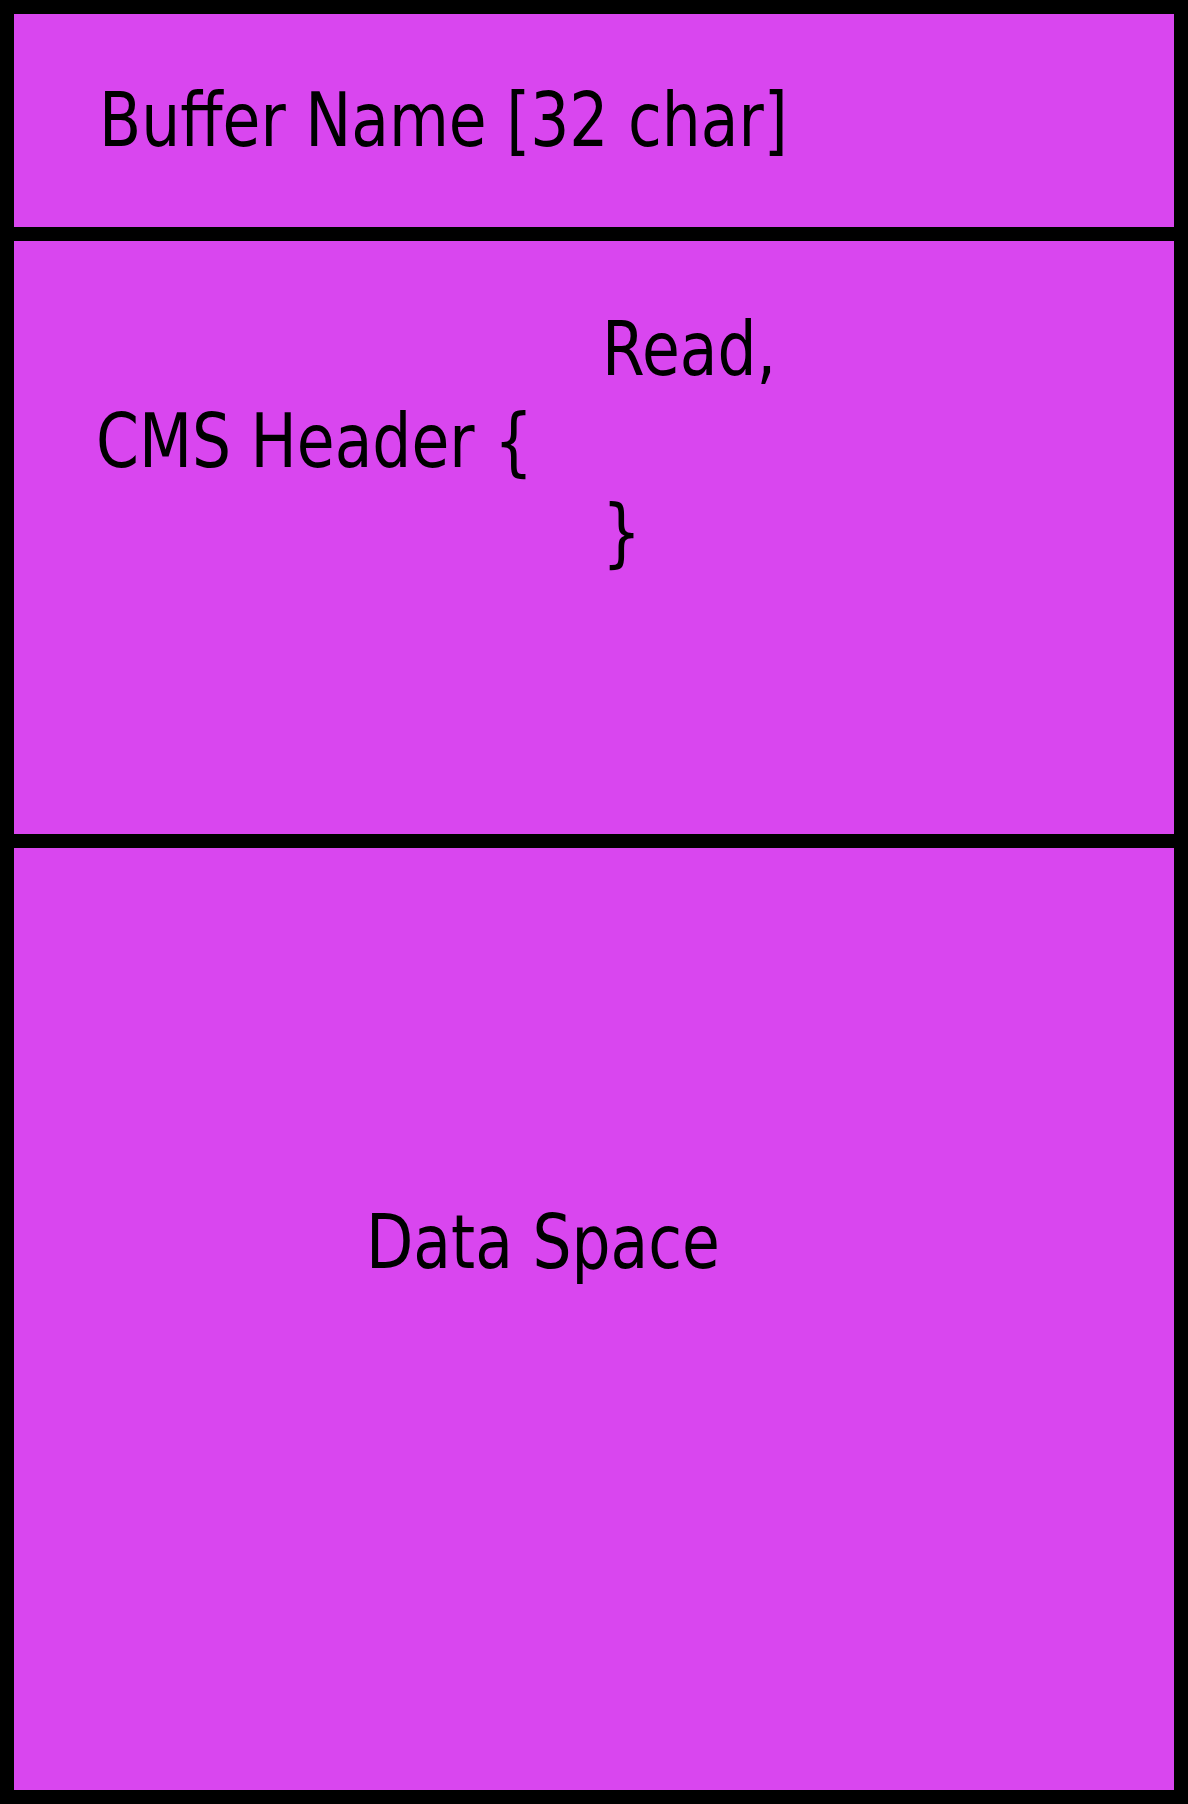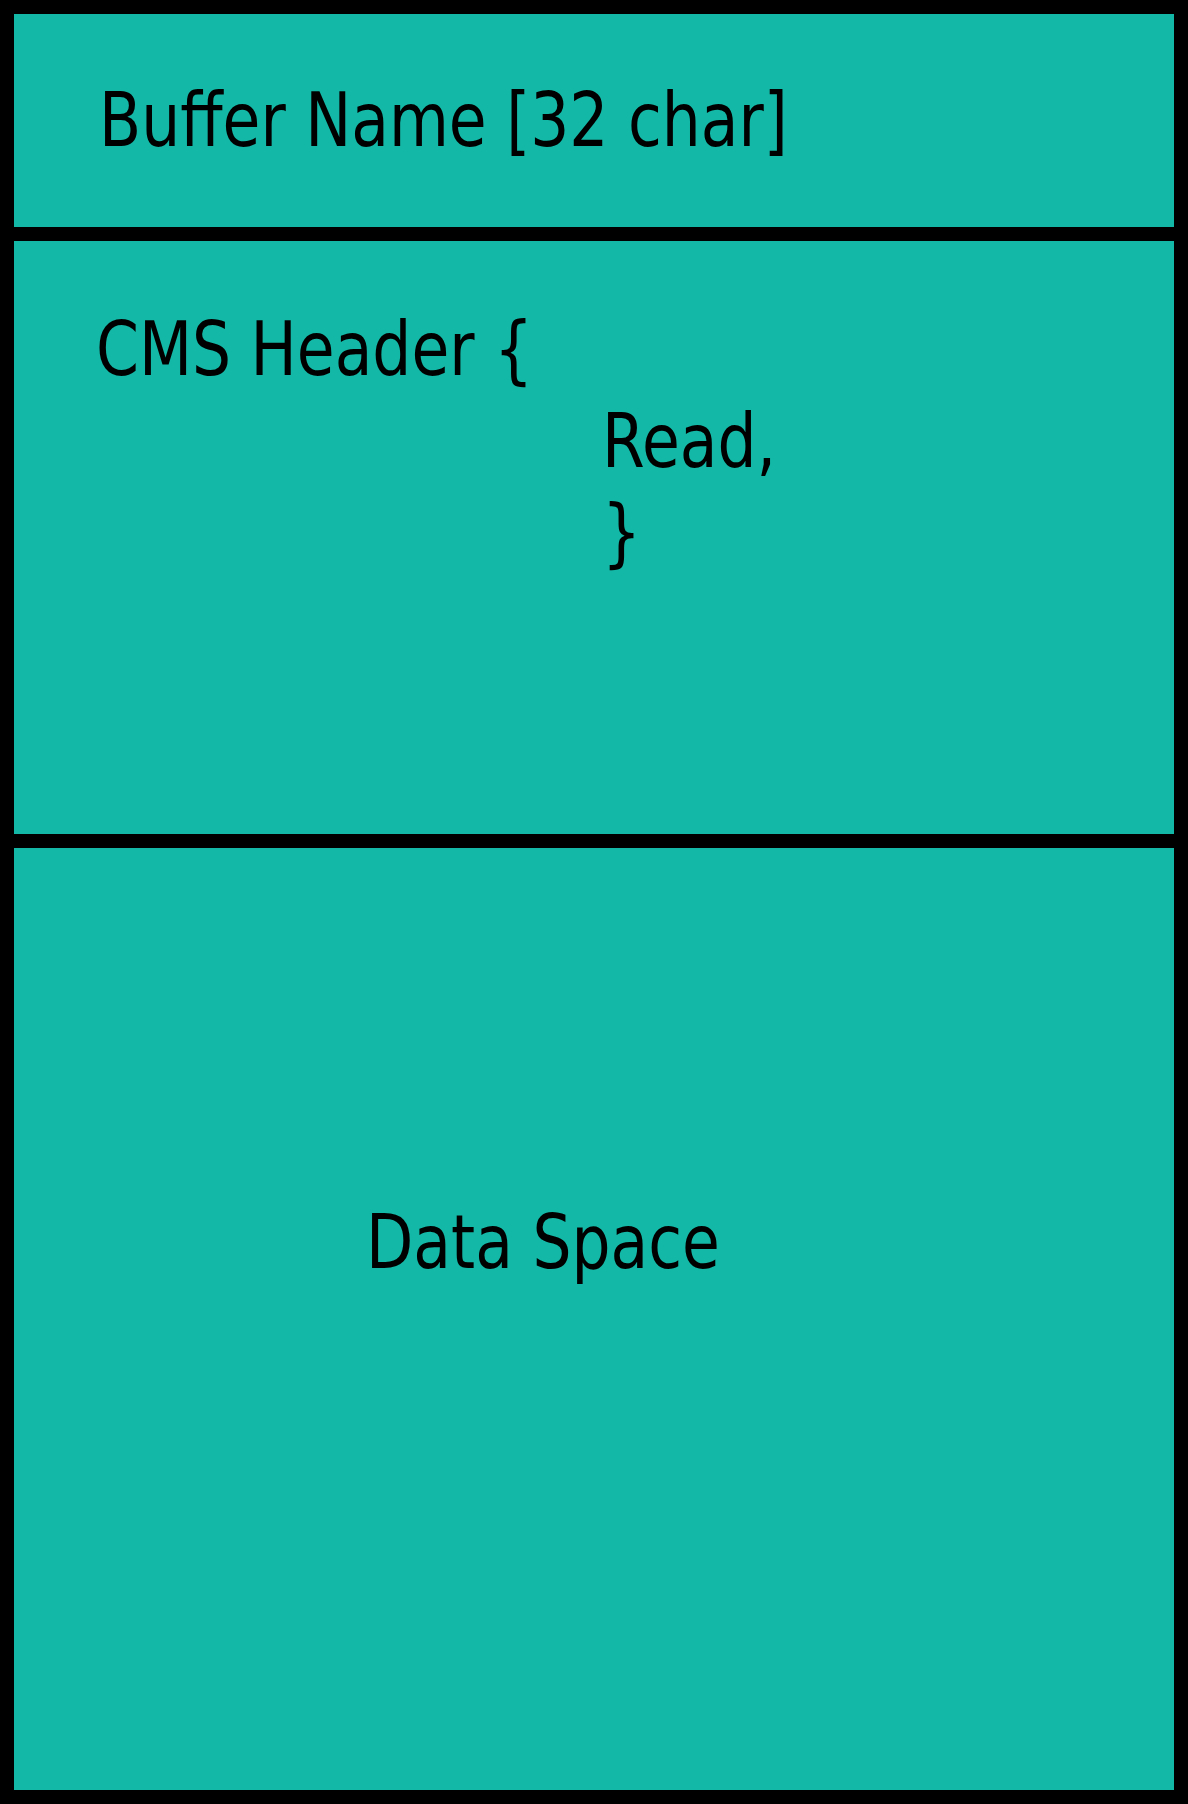--- a/index.html
+++ b/index.html
@@ -14,21 +14,21 @@
     color: #000000;
     overflow: hidden;
   }
   .frame {
     position: absolute;
     left: 0; top: 0;
     width: 1188px;
     height: 1804px;
     box-sizing: border-box;
     border: 14px solid #000000;
-    background: #14b8a6;
+    background: #d946ef;
     display: flex;
     flex-direction: column;
   }
   .divider {
     height: 14px;
     background: #000000;
     flex: 0 0 auto;
   }
   .section {
     box-sizing: border-box;
@@ -69,25 +69,25 @@
 
 <div class="frame">
 
   <div class="section sec-buffer-name">
     <span class="txt">Buffer Name [32 char]</span>
   </div>
 
   <div class="divider"></div>
 
   <div class="section sec-cms-header">
+    <div class="cms-line cms-indent">
+      <span class="txt">Read,</span>
+    </div>
     <div class="cms-line">
       <span class="txt">CMS Header {</span>
-    </div>
-    <div class="cms-line cms-indent">
-      <span class="txt">Read,</span>
     </div>
     <div class="cms-line cms-indent">
       <span class="txt">}</span>
     </div>
   </div>
 
   <div class="divider"></div>
 
   <div class="section sec-data-space">
     <span class="txt">Data Space</span>

